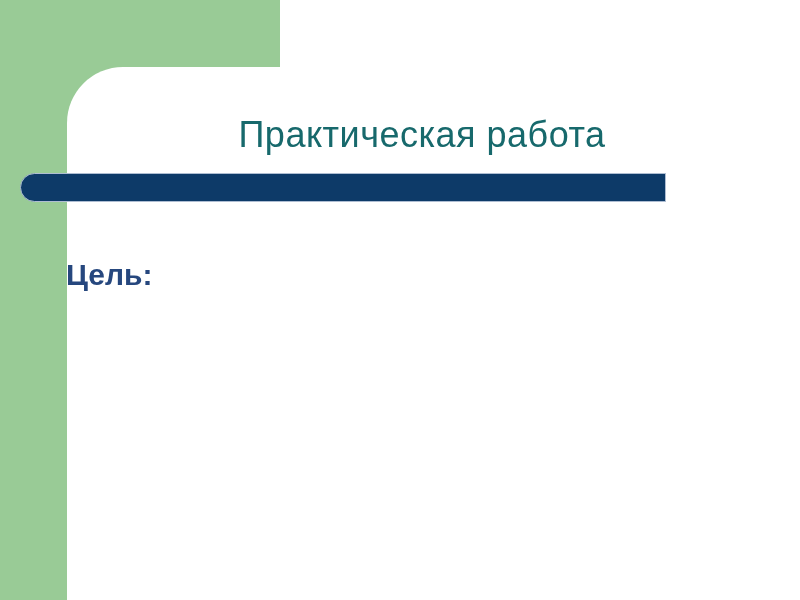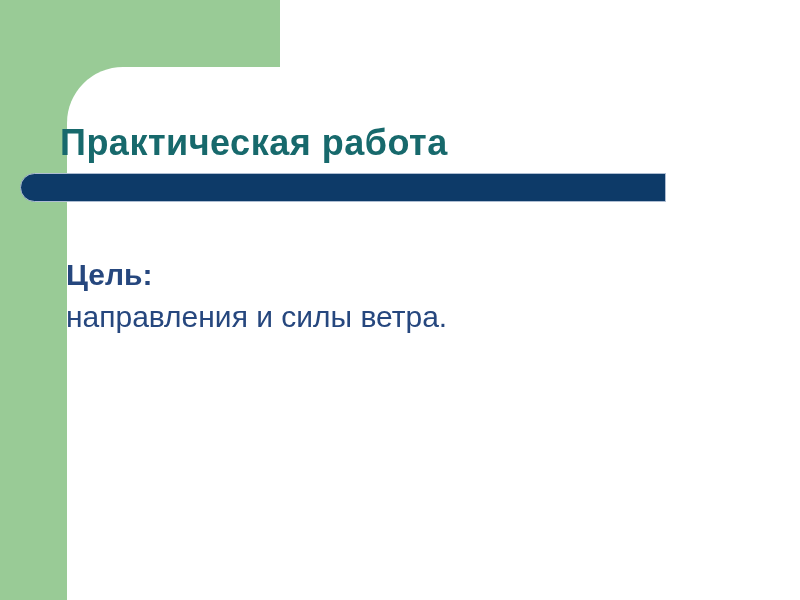--- a/index.html
+++ b/index.html
@@ -32,25 +32,25 @@
     width: 733px;
     height: 533px;
     background: #ffffff;
     border-top-left-radius: 56px;
   }
   .slide-title {
     position: absolute;
     left: 48px;
     top: 112px;
     width: 740px;
-    margin: 12px;
-    text-align: left;
+    margin: 4px;
+    text-align: center;
     font-size: 36px;
     line-height: 38px;
-    font-weight: bold;
+    font-weight: normal;
     letter-spacing: 0.5px;
     color: var(--title-color, #17696C);
   }
   .divider-bar {
     position: absolute;
     left: 20px;
     top: 173px;
     width: 646px;
     height: 29px;
     background: var(--bar-color, #0D3A68);
@@ -81,15 +81,14 @@
 <div class="slide">
   <div class="green-shape"></div>
   <div class="content-panel"></div>
 
   <h1 class="slide-title">Практическая работа</h1>
 
   <div class="divider-bar"></div>
 
   <div class="body-text">
     <div class="goal-heading">Цель:</div>
-    <div class="body-line">направления и силы ветра.</div>
   </div>
 </div>
 
 </body></html>

